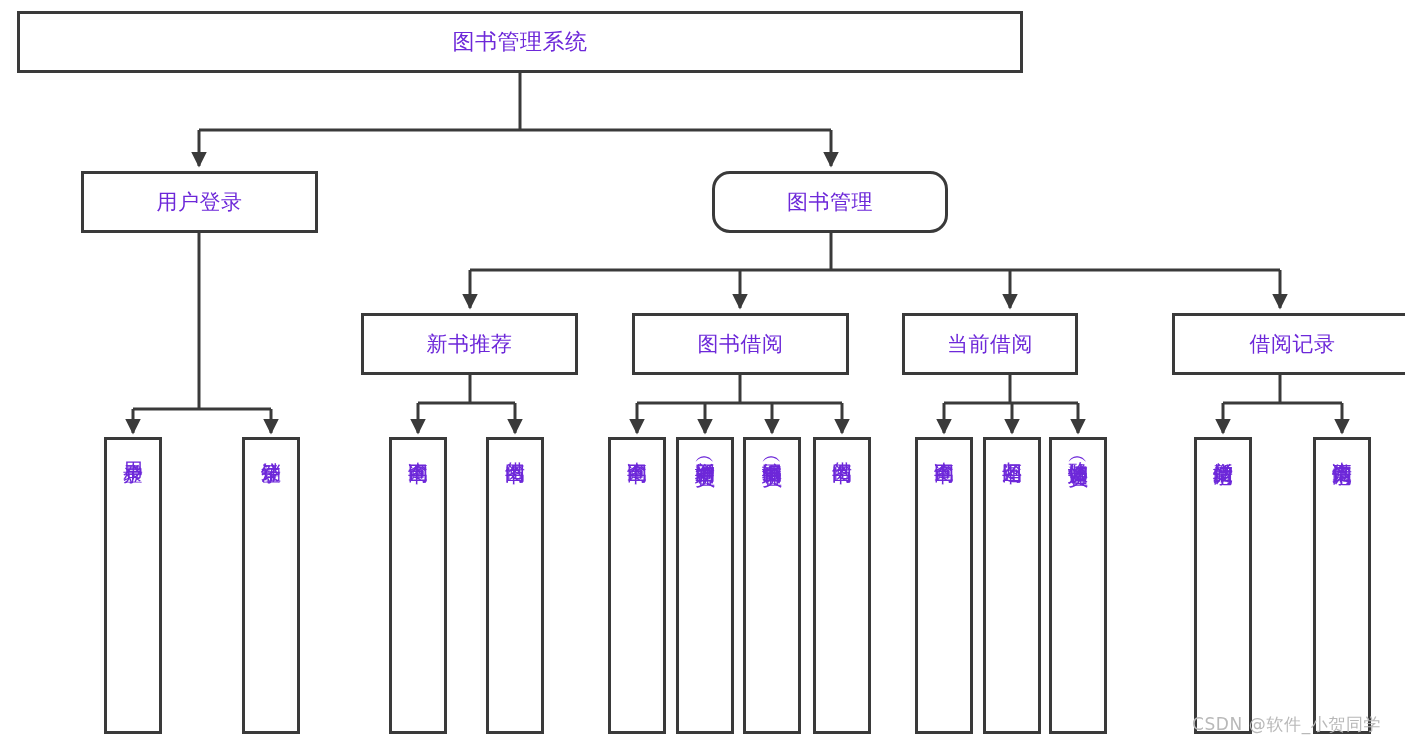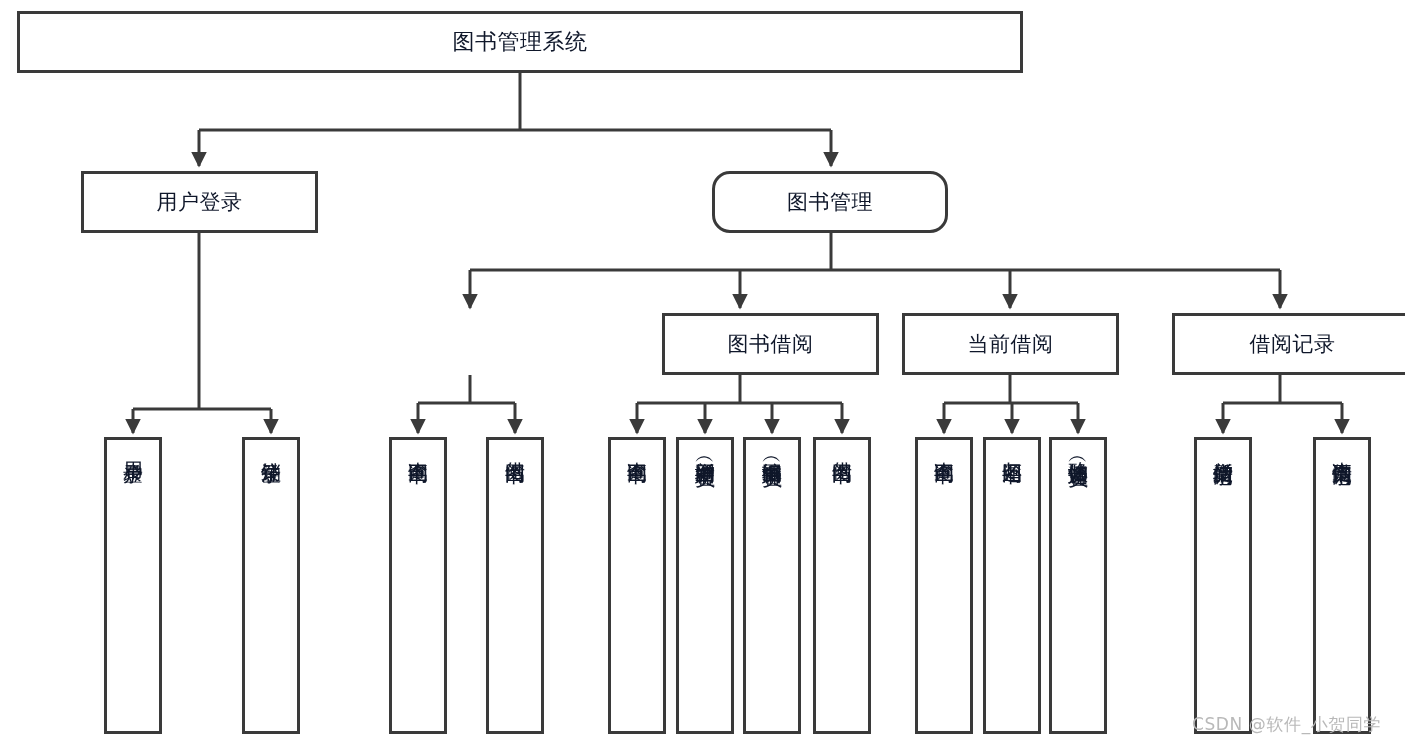--- a/index.html
+++ b/index.html
@@ -24,21 +24,21 @@
     pointer-events: none;
   }
   .node {
     position: absolute;
     box-sizing: border-box;
     border: 3px solid #3a3a3a;
     background: #ffffff;
     display: flex;
     align-items: center;
     justify-content: center;
-    color: #0f172a;
+    color: #6d28d9;
     z-index: 2;
   }
   .node .label {
     font-size: 21px;
     line-height: 1.18;
     letter-spacing: 0.5px;
     white-space: nowrap;
   }
   
   .node.vertical .label {
@@ -123,24 +123,27 @@
     <span class="label">图书管理系统</span>
   </div>
 
   <div class="node" style="left:81px; top:171px; width:237px; height:62px;">
     <span class="label">用户登录</span>
   </div>
   <div class="node" style="left:712px; top:171px; width:236px; height:62px;border-radius:18px;">
     <span class="label">图书管理</span>
   </div>
 
-  <div class="node" style="left:662px; top:313px; width:217px; height:62px;">
+  <div class="node" style="left:361px; top:313px; width:217px; height:62px;">
+    <span class="label">新书推荐</span>
+  </div>
+  <div class="node" style="left:632px; top:313px; width:217px; height:62px;">
     <span class="label">图书借阅</span>
   </div>
-  <div class="node" style="left:902px; top:313px; width:217px; height:62px;">
+  <div class="node" style="left:902px; top:313px; width:176px; height:62px;">
     <span class="label">当前借阅</span>
   </div>
   <div class="node" style="left:1172px; top:313px; width:241px; height:62px;">
     <span class="label">借阅记录</span>
   </div>
 
   <div class="node vertical" style="left:104px; top:437px; width:58px; height:297px;">
     <span class="label">用户登录</span>
   </div>
   <div class="node vertical" style="left:242px; top:437px; width:58px; height:297px;">

